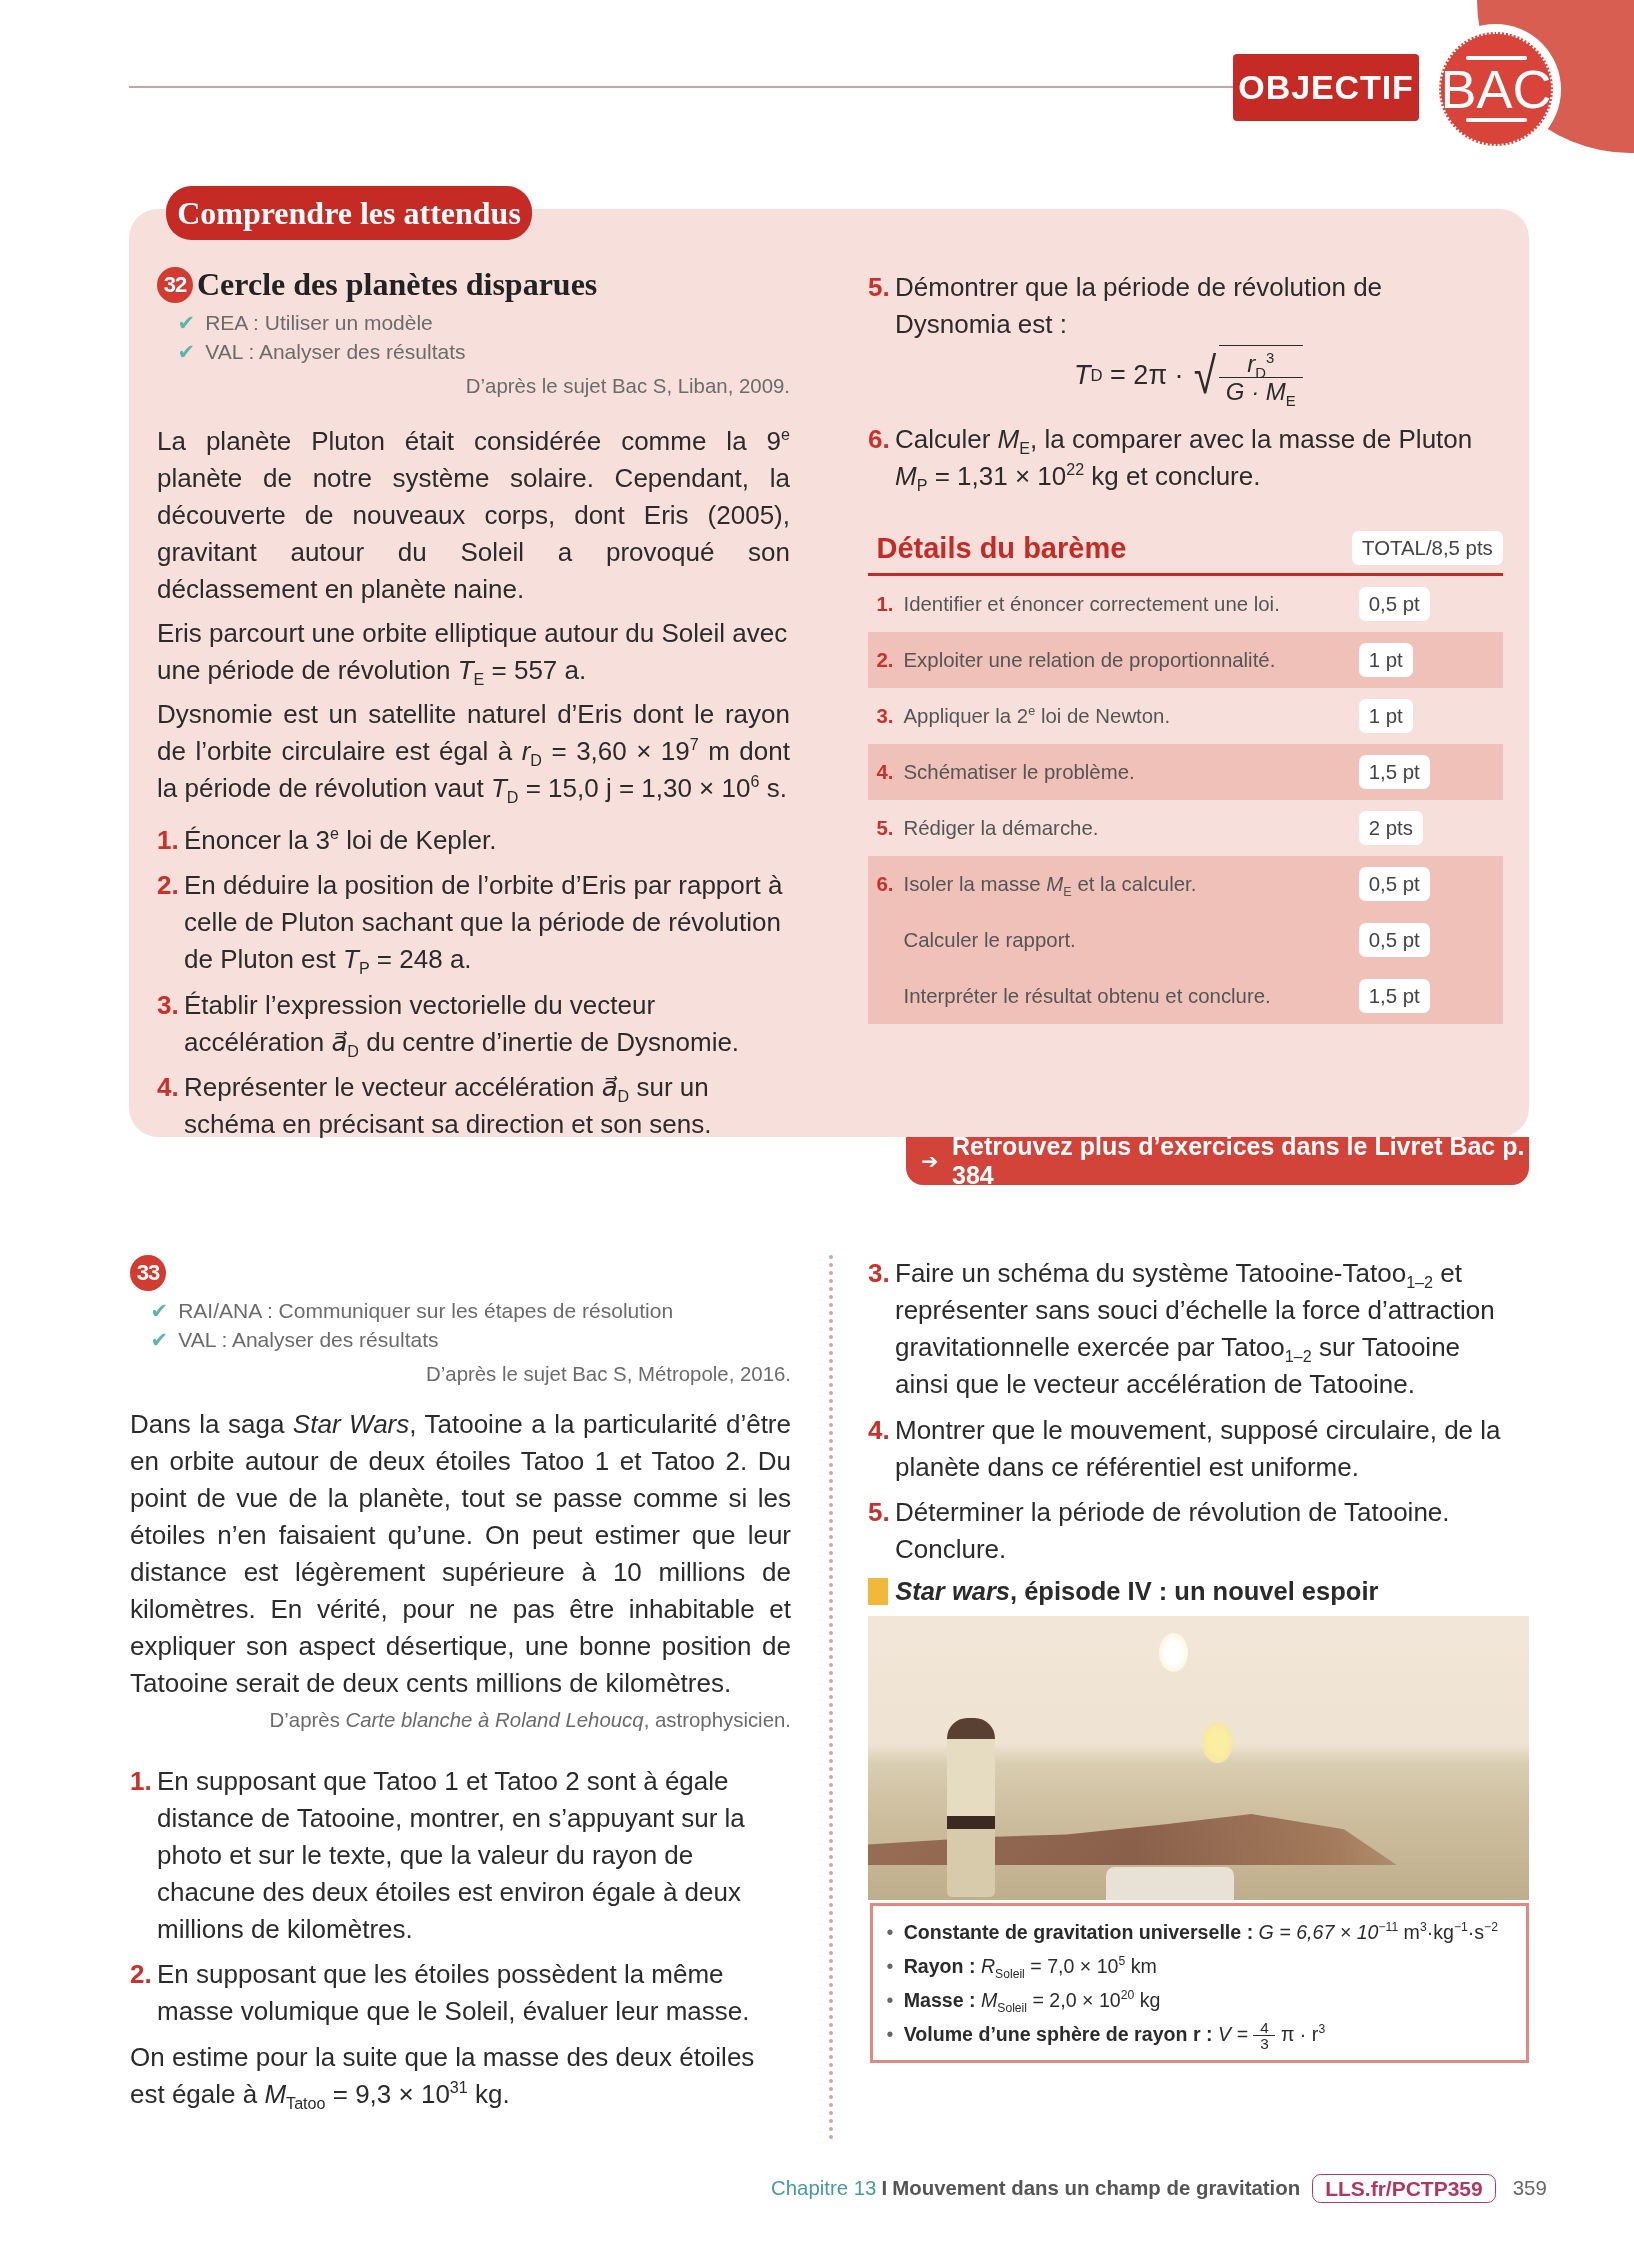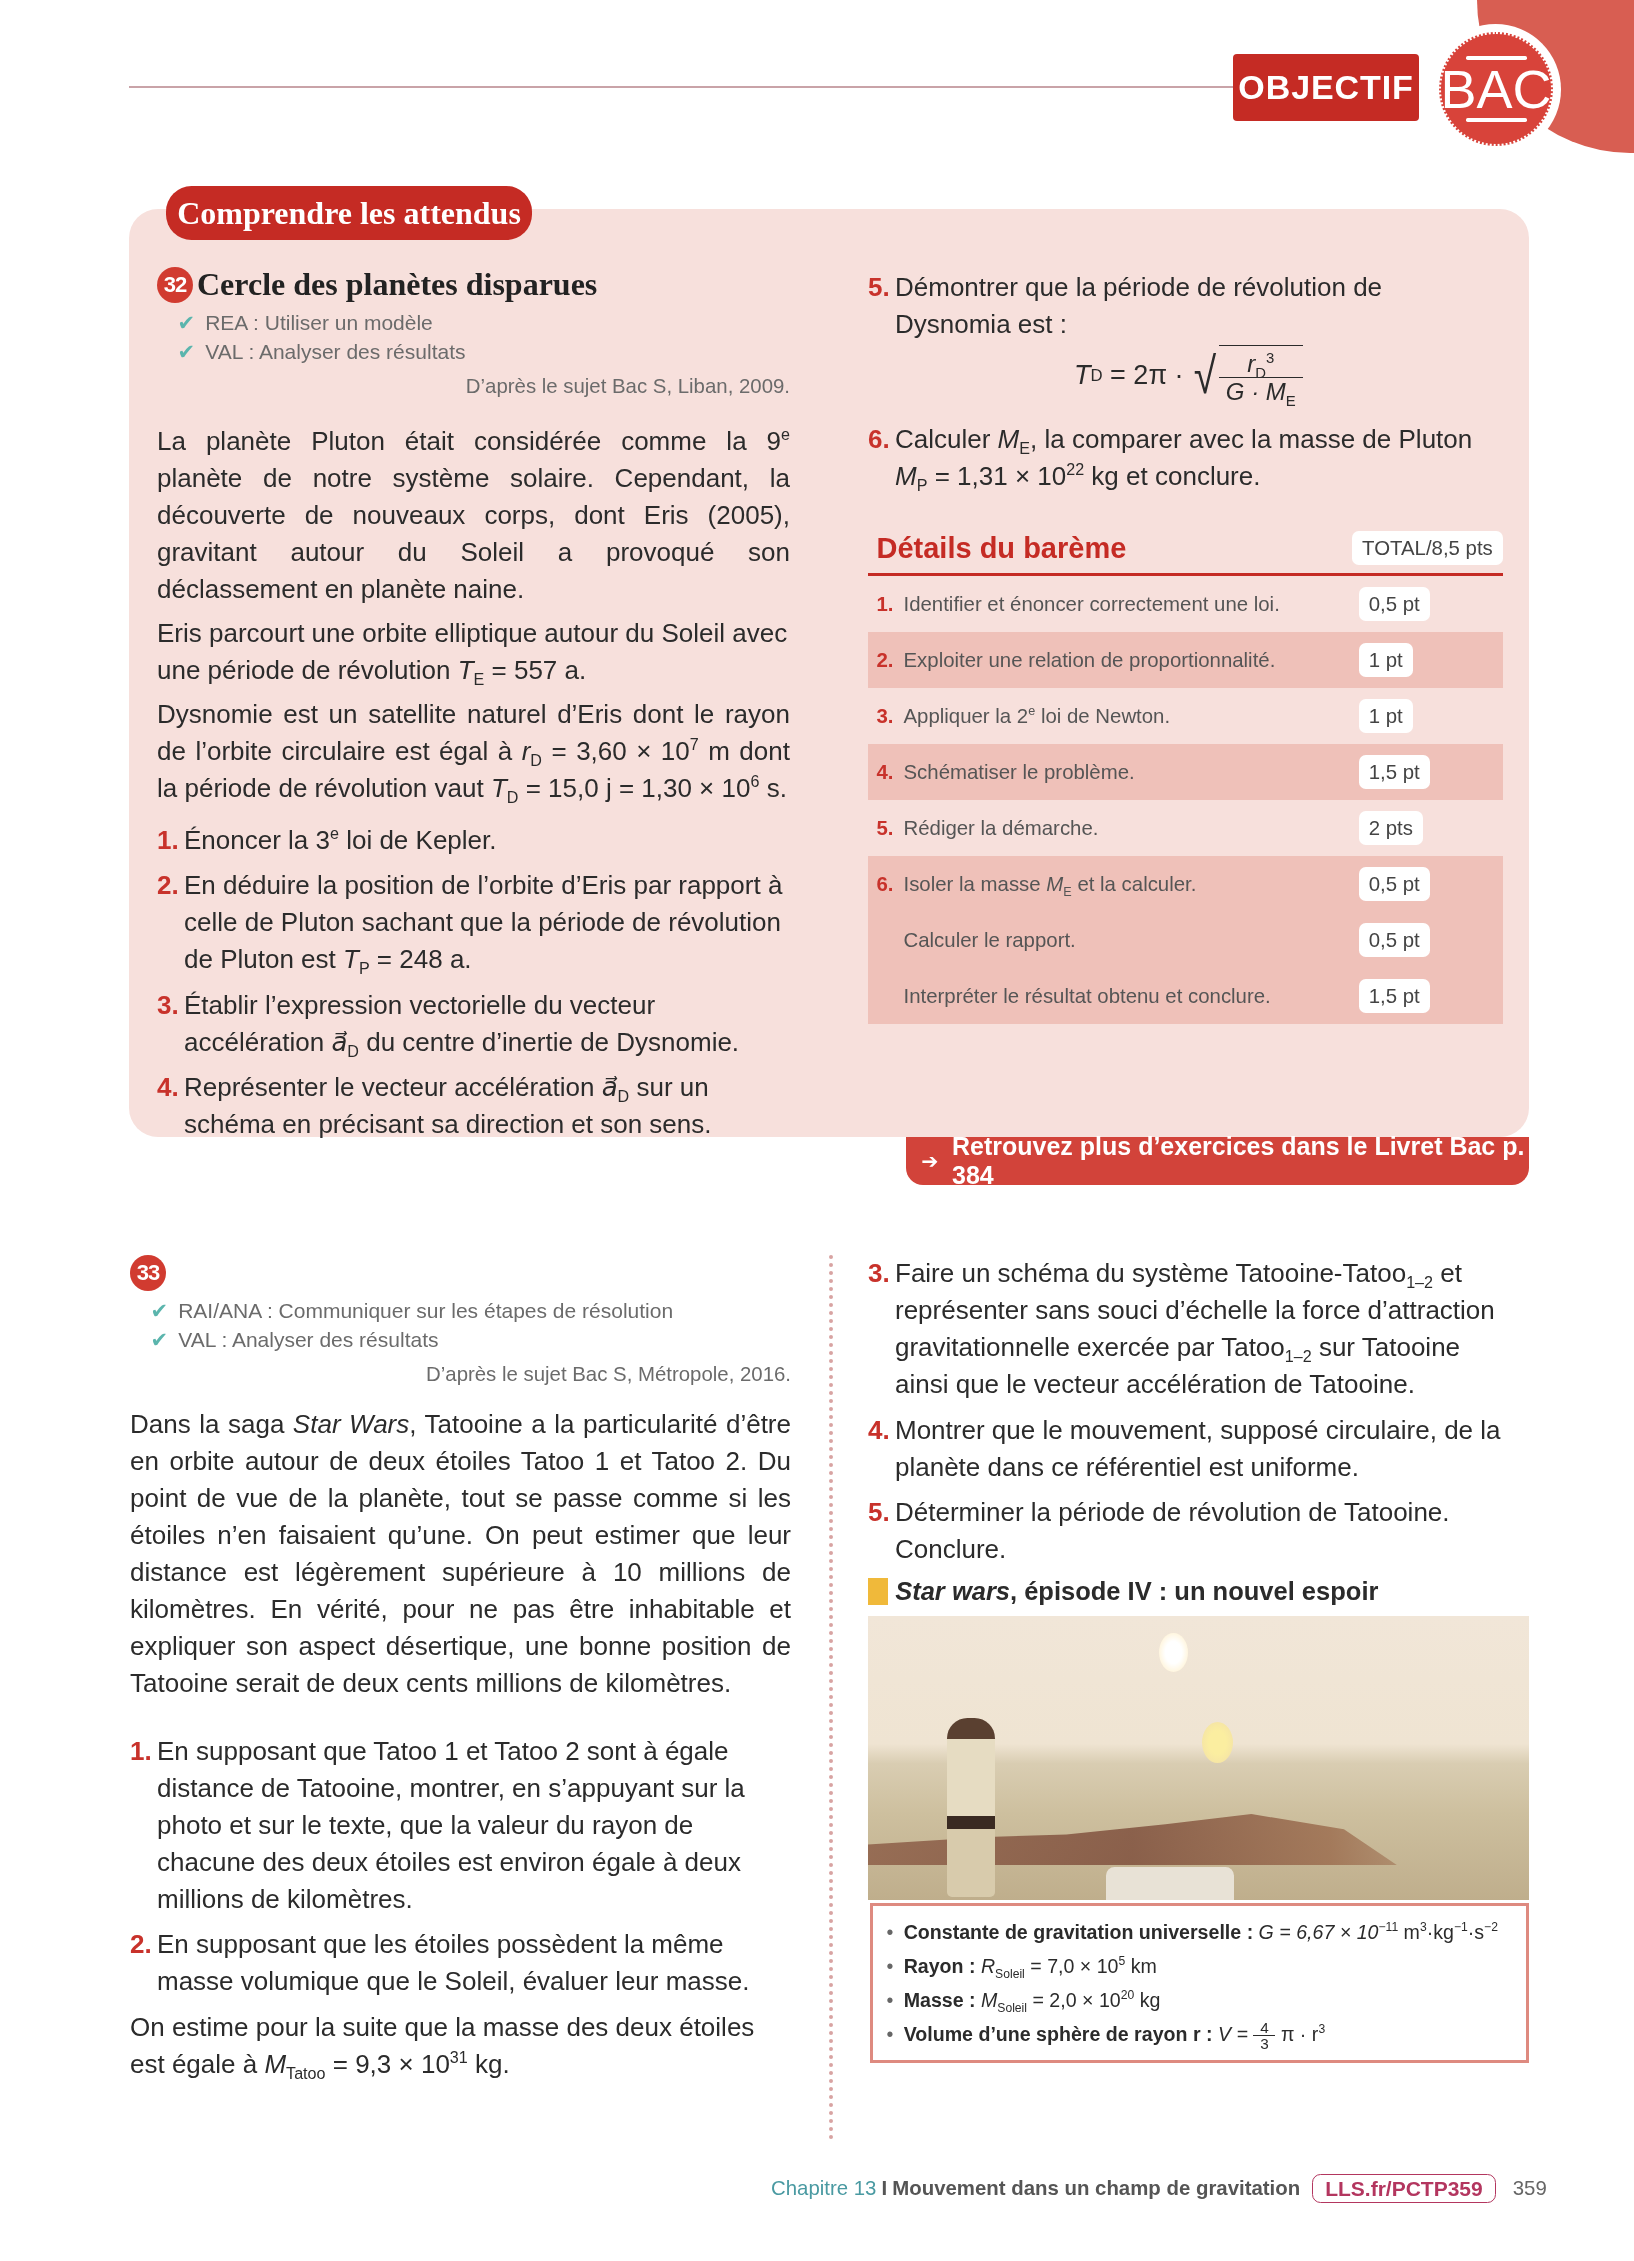--- a/index.html
+++ b/index.html
@@ -103,21 +103,21 @@
     <span class="ex-title">Cercle des planètes disparues</span>
   </div>
   <div style="padding-left:20.4px; margin-top:5.1px;">
     <div class="skill"><span class="check">✔</span><span>REA : Utiliser un modèle</span></div>
     <div class="skill"><span class="check">✔</span><span>VAL : Analyser des résultats</span></div>
   </div>
   <div class="source" style="margin-top:8.5px;">D’après le sujet Bac S, Liban, 2009.</div>
 
   <p class="para" style="margin-top:25.5px;"><span>La planète Pluton était considérée comme la 9</span><sup>e</sup><span> planète de notre système solaire. Cependant, la découverte de nouveaux corps, dont Eris (2005), gravitant autour du Soleil a provoqué son déclassement en planète naine.</span></p>
   <p class="para" style="margin-top:6.8px; text-align:left;"><span>Eris parcourt une orbite elliptique autour du Soleil avec une période de révolution </span><span class="it">T</span><sub>E</sub><span> = 557 a.</span></p>
-  <p class="para" style="margin-top:6.8px;"><span>Dysnomie est un satellite naturel d’Eris dont le rayon de l’orbite circulaire est égal à </span><span class="it">r</span><sub>D</sub><span> = 3,60 × 10</span><sup>7</sup><span> m dont la période de révolution vaut </span><span class="it">T</span><sub>D</sub><span> = 15,0 j = 1,30 × 10</span><sup>6</sup><span> s.</span></p>
+  <p class="para" style="margin-top:6.8px;"><span>Dysnomie est un satellite naturel d’Eris dont le rayon de l’orbite circulaire est égal à </span><span class="it">r</span><sub>D</sub><span> = 3,60 × 19</span><sup>7</sup><span> m dont la période de révolution vaut </span><span class="it">T</span><sub>D</sub><span> = 15,0 j = 1,30 × 10</span><sup>6</sup><span> s.</span></p>
 
   <div style="margin-top:15.3px;">
     <p class="q"><span class="qn">1.</span><span>Énoncer la 3</span><sup>e</sup><span> loi de Kepler.</span></p>
     <p class="q" style="margin-top:8.5px;"><span class="qn">2.</span><span>En déduire la position de l’orbite d’Eris par rapport à celle de Pluton sachant que la période de révolution de Pluton est </span><span class="it">T</span><sub>P</sub><span> = 248 a.</span></p>
     <p class="q" style="margin-top:8.5px;"><span class="qn">3.</span><span>Établir l’expression vectorielle du vecteur accélération </span><span class="it">a⃗</span><sub>D</sub><span> du centre d’inertie de Dysnomie.</span></p>
     <p class="q" style="margin-top:8.5px;"><span class="qn">4.</span><span>Représenter le vecteur accélération </span><span class="it">a⃗</span><sub>D</sub><span> sur un schéma en précisant sa direction et son sens.</span></p>
   </div>
 </div>
 
 <div class="abs" style="left:868px; top:269px; width:630px;">
@@ -201,20 +201,21 @@
   <div style="display:flex; align-items:center; gap:10.2px;">
     <span class="num-badge">33</span>
   </div>
   <div style="padding-left:20.4px; margin-top:5.1px;">
     <div class="skill"><span class="check">✔</span><span>RAI/ANA : Communiquer sur les étapes de résolution</span></div>
     <div class="skill"><span class="check">✔</span><span>VAL : Analyser des résultats</span></div>
   </div>
   <div class="source" style="margin-top:8.5px;">D’après le sujet Bac S, Métropole, 2016.</div>
 
   <p class="para" style="margin-top:20.4px;"><span>Dans la saga </span><span class="it">Star Wars</span><span>, Tatooine a la particularité d’être en orbite autour de deux étoiles Tatoo 1 et Tatoo 2. Du point de vue de la planète, tout se passe comme si les étoiles n’en faisaient qu’une. On peut estimer que leur distance est légèrement supérieure à 10 millions de kilomètres. En vérité, pour ne pas être inhabitable et expliquer son aspect désertique, une bonne position de Tatooine serait de deux cents millions de kilomètres.</span></p>
+  <div class="source" style="margin-top:6.8px;"><span>D’après </span><span class="it">Carte blanche à Roland Lehoucq</span><span>, astrophysicien.</span></div>
 
   <div style="margin-top:31px;">
     <p class="q"><span class="qn">1.</span><span>En supposant que Tatoo 1 et Tatoo 2 sont à égale distance de Tatooine, montrer, en s’appuyant sur la photo et sur le texte, que la valeur du rayon de chacune des deux étoiles est environ égale à deux millions de kilomètres.</span></p>
     <p class="q" style="margin-top:8.5px;"><span class="qn">2.</span><span>En supposant que les étoiles possèdent la même masse volumique que le Soleil, évaluer leur masse.</span></p>
   </div>
   <p class="para" style="margin-top:8.5px; text-align:left;"><span>On estime pour la suite que la masse des deux étoiles est égale à </span><span class="it">M</span><sub>Tatoo</sub><span> = 9,3 × 10</span><sup>31</sup><span> kg.</span></p>
 </div>
 
 <div class="abs" style="left:868px; top:1255px; width:647px;">
   <p class="q"><span class="qn">3.</span><span>Faire un schéma du système Tatooine-Tatoo</span><sub>1–2</sub><span> et représenter sans souci d’échelle la force d’attraction gravitationnelle exercée par Tatoo</span><sub>1–2</sub><span> sur Tatooine ainsi que le vecteur accélération de Tatooine.</span></p>

